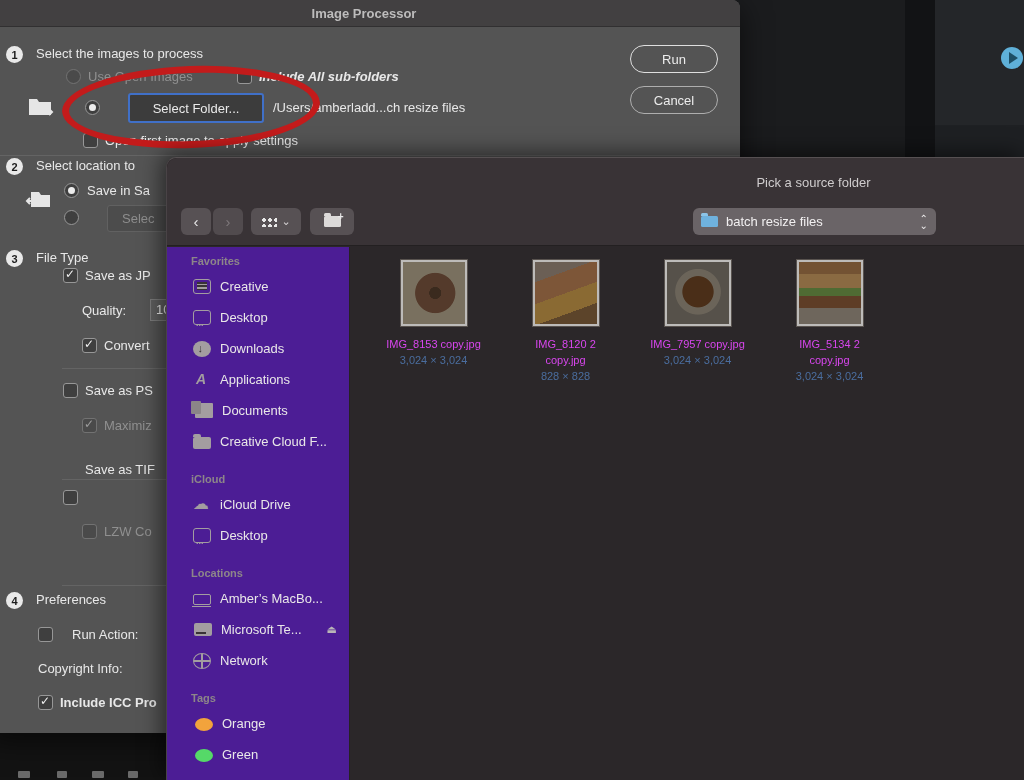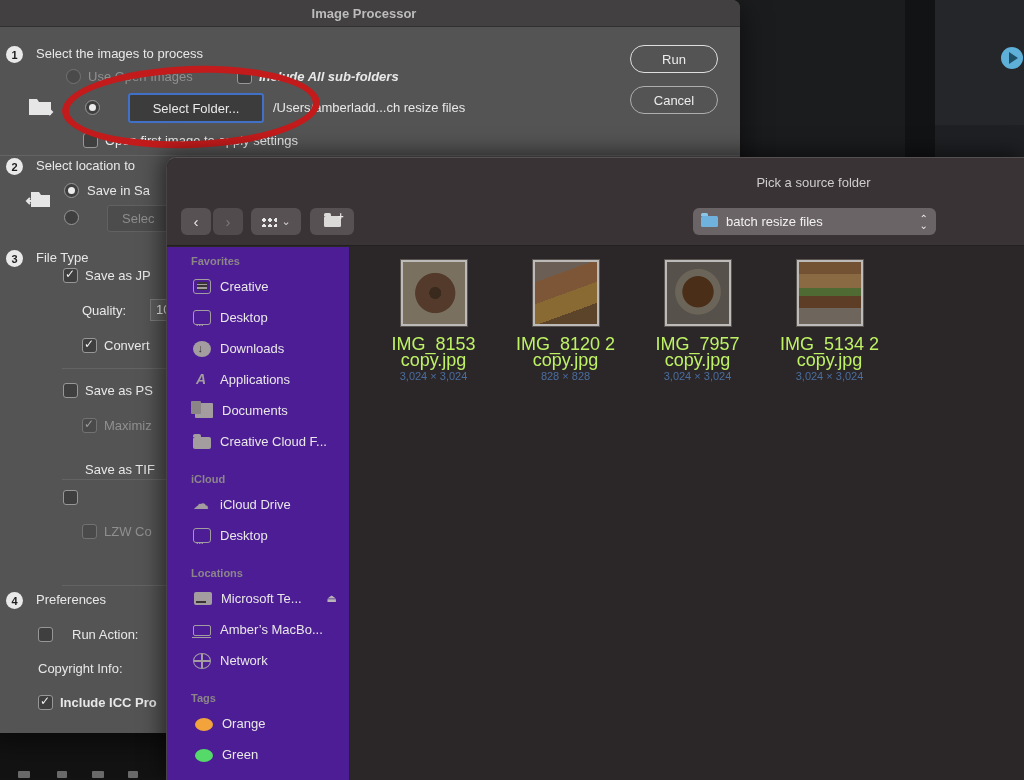--- a/index.html
+++ b/index.html
@@ -102,21 +102,21 @@
   .drive-icon::after{content:"";position:absolute;left:2px;bottom:2px;width:10px;height:2px;background:#393336;}
   .network-icon{width:16px;height:16px;border-radius:50%;border:1.5px solid #a39da0;
     background:linear-gradient(#0000 0 46%,#a39da0 46% 54%,#0000 54%),linear-gradient(90deg,#0000 0 46%,#a39da0 46% 54%,#0000 54%);}
   .tag-dot{width:13px;height:13px;border-radius:50%;margin-left:2px;margin-top:1px;}
 
   
   .content{position:absolute;left:184px;top:89px;width:674px;height:534px;}
   .file-grid{display:flex;gap:13px;padding:13px 0 0 23px;}
   .file-cell{width:119px;display:flex;flex-direction:column;align-items:center;}
   .thumb{width:66px;height:66px;border:2px solid #bdbbb9;box-shadow:0 0 0 1px #59534f;}
-  .fname{margin-top:10px;width:100px;text-align:center;color:#bef264;font-size:18px;line-height:16px;word-wrap:break-word;}
+  .fname{margin-top:10px;width:100px;text-align:center;color:#d946ef;font-size:11px;line-height:16px;word-wrap:break-word;}
   .fdims{margin-top:2px;color:#4a6d9e;font-size:11px;}
   .photo-donut{background:radial-gradient(circle at 52% 50%,#3a2a1e 0 13%,#543a2b 14% 44%,#79705f 46%);}
   .photo-lobster-roll{background:linear-gradient(160deg,#6b5f55 0 24%,#7d5638 24% 50%,#8a6a33 50% 75%,#5c442a 75%);}
   .photo-soup{background:radial-gradient(circle at 50% 48%,#4a2e18 0 34%,#6b6459 36% 50%,#56514a 52%);}
   .photo-burger{background:linear-gradient(180deg,#735233 0 20%,#8a6a42 20% 42%,#4f6b33 42% 55%,#5e3d26 55% 74%,#6e665c 74%);}
 </style>
 </head>
 <body>
 
 <div id="canvas">
@@ -263,27 +263,27 @@
         <div class="sb-item">
           <span class="sb-ic cloud-icon"></span>
           <span class="sb-text">iCloud Drive</span>
         </div>
         <div class="sb-item">
           <span class="sb-ic desktop-icon"></span>
           <span class="sb-text">Desktop</span>
         </div>
         <div class="sb-label">Locations</div>
         <div class="sb-item">
+          <span class="sb-ic laptop-icon"></span>
+          <span class="sb-text">Amber’s MacBo...</span>
+        </div>
+        <div class="sb-item">
           <span class="sb-ic drive-icon"></span>
           <span class="sb-text">Microsoft Te...</span>
           <span class="eject">⏏</span>
-        </div>
-        <div class="sb-item">
-          <span class="sb-ic laptop-icon"></span>
-          <span class="sb-text">Amber’s MacBo...</span>
         </div>
         <div class="sb-item">
           <span class="sb-ic network-icon"></span>
           <span class="sb-text">Network</span>
         </div>
         <div class="sb-label">Tags</div>
         <div class="sb-item">
           <span class="sb-ic tag-dot" style="background: rgb(242, 163, 60);"></span>
           <span class="sb-text">Orange</span>
         </div>

